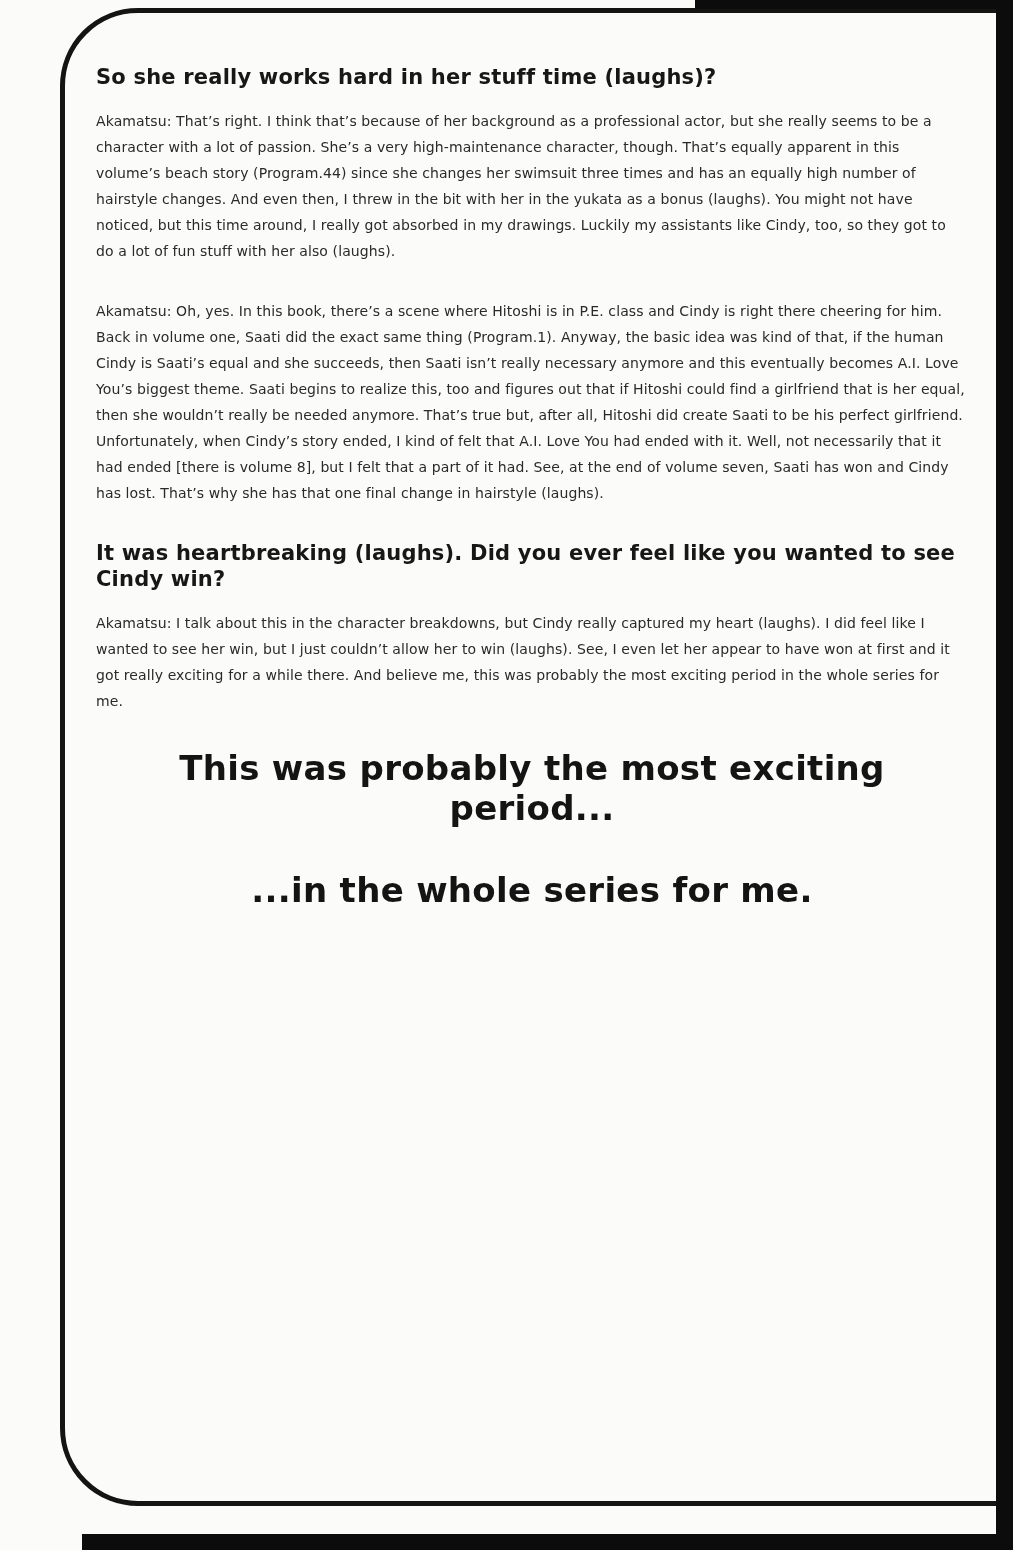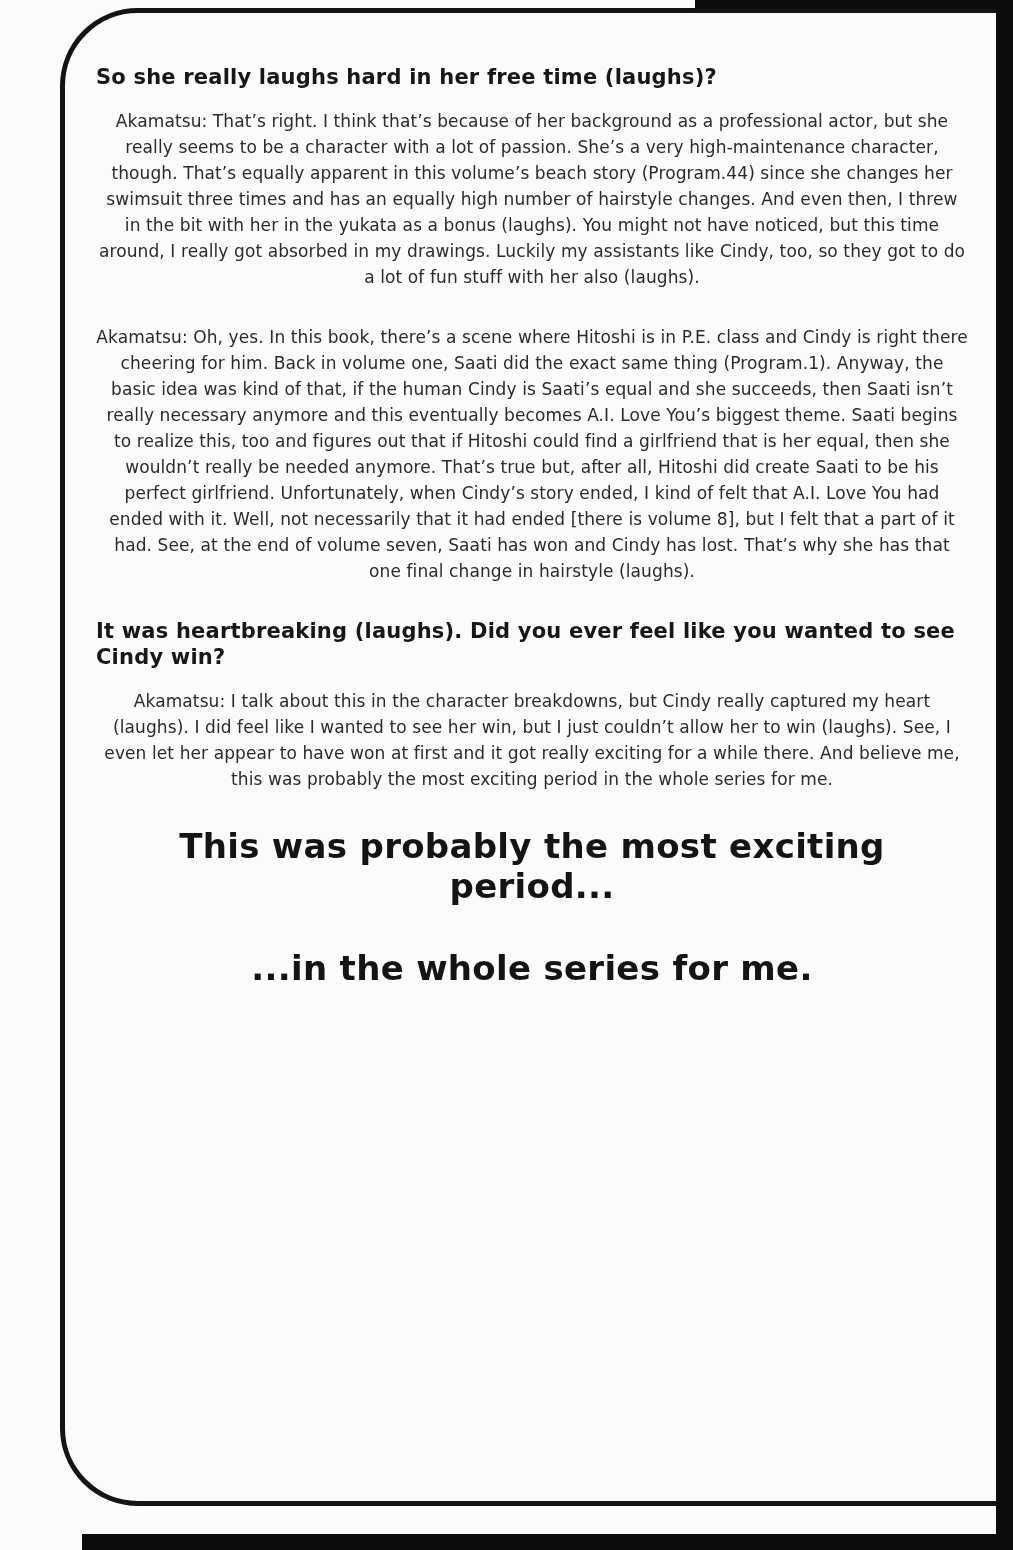--- a/index.html
+++ b/index.html
@@ -48,26 +48,25 @@
   .question {
     font-size: 21px;
     line-height: 26px;
     font-weight: bold;
     letter-spacing: 0.2px;
     margin: 0 0 18px 0;
     color: #171717;
   }
 
   .answer {
-    font-size: 17px;
+    font-size: 14px;
     line-height: 26px;
     letter-spacing: 0.1px;
     margin: 0 0 34px 0;
     color: #2a2a2a;
-    text-align: center;
   }
 
   .qa + .qa { margin-top: 6px; }
 
   .pullquote {
     text-align: center;
     font-weight: bold;
     color: #141414;
   }
   .pullquote p {
@@ -86,21 +85,21 @@
 <div class="page">
 
   <div class="frame"></div>
   <div class="strip strip-top"></div>
   <div class="strip strip-right"></div>
   <div class="strip strip-bottom"></div>
 
   <div class="content">
 
     <section class="qa">
-      <h2 class="question">So she really laughs hard in her free time (laughs)?</h2>
+      <h2 class="question">So she really works hard in her stuff time (laughs)?</h2>
       <p class="answer">Akamatsu: That’s right. I think that’s because of her background as a professional actor, but she really seems to be a character with a lot of passion. She’s a very high-maintenance character, though. That’s equally apparent in this volume’s beach story (Program.44) since she changes her swimsuit three times and has an equally high number of hairstyle changes. And even then, I threw in the bit with her in the yukata as a bonus (laughs). You might not have noticed, but this time around, I really got absorbed in my drawings. Luckily my assistants like Cindy, too, so they got to do a lot of fun stuff with her also (laughs).</p>
     </section>
 
     <section class="qa">
       <p class="answer">Akamatsu: Oh, yes. In this book, there’s a scene where Hitoshi is in P.E. class and Cindy is right there cheering for him. Back in volume one, Saati did the exact same thing (Program.1). Anyway, the basic idea was kind of that, if the human Cindy is Saati’s equal and she succeeds, then Saati isn’t really necessary anymore and this eventually becomes A.I. Love You’s biggest theme. Saati begins to realize this, too and figures out that if Hitoshi could find a girlfriend that is her equal, then she wouldn’t really be needed anymore. That’s true but, after all, Hitoshi did create Saati to be his perfect girlfriend. Unfortunately, when Cindy’s story ended, I kind of felt that A.I. Love You had ended with it. Well, not necessarily that it had ended [there is volume 8], but I felt that a part of it had. See, at the end of volume seven, Saati has won and Cindy has lost. That’s why she has that one final change in hairstyle (laughs).</p>
     </section>
 
     <section class="qa">
       <h2 class="question">It was heartbreaking (laughs). Did you ever feel like you wanted to see Cindy win?</h2>
       <p class="answer">Akamatsu: I talk about this in the character breakdowns, but Cindy really captured my heart (laughs). I did feel like I wanted to see her win, but I just couldn’t allow her to win (laughs). See, I even let her appear to have won at first and it got really exciting for a while there. And believe me, this was probably the most exciting period in the whole series for me.</p>

